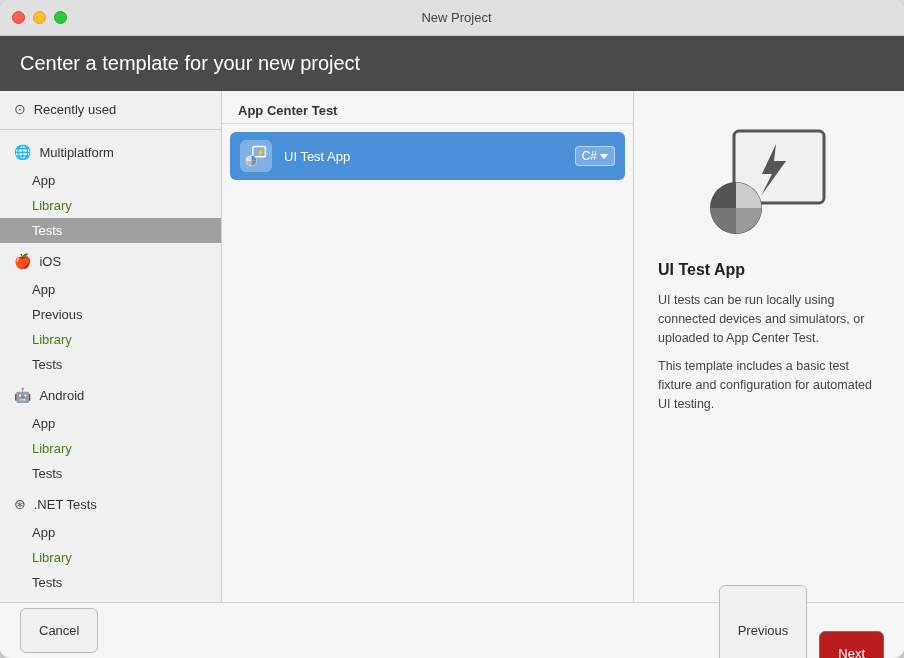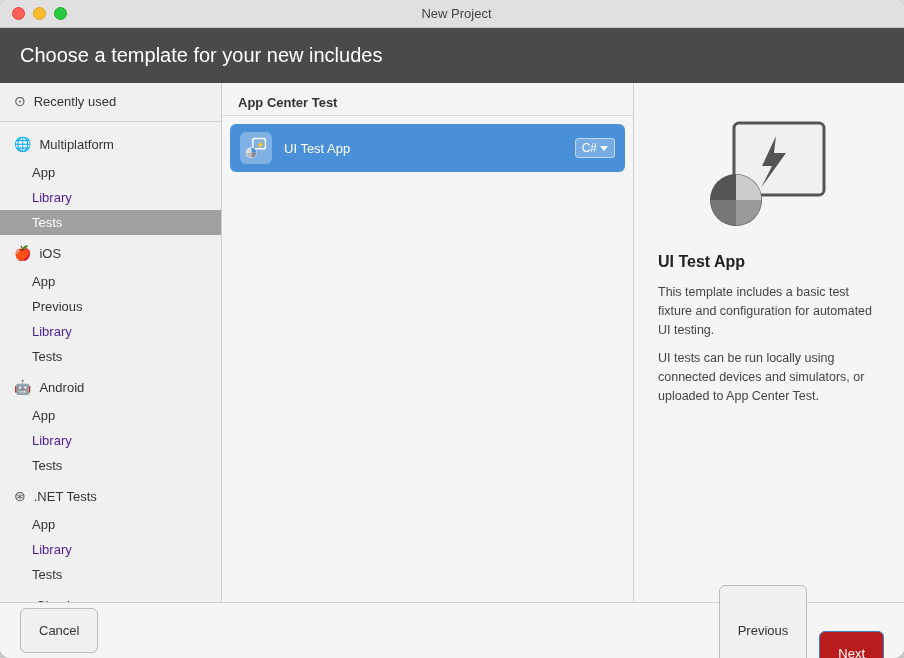--- a/index.html
+++ b/index.html
@@ -18,21 +18,21 @@
       height: 658px;
       background: #f5f5f5;
       border-radius: 10px;
       overflow: hidden;
       display: flex;
       flex-direction: column;
       box-shadow: 0 10px 40px rgba(0,0,0,0.4);
     }
     .titlebar {
       background: #e0e0e0;
-      height: 28px;
+      height: 36px;
       display: flex;
       align-items: center;
       padding: 0 12px;
       gap: 8px;
       border-bottom: 1px solid #c8c8c8;
       flex-shrink: 0;
     }
     .traffic-light {
       width: 13px; height: 13px;
       border-radius: 50%;
@@ -80,21 +80,21 @@
       color: #333;
       font-weight: 500;
     }
     .sidebar-section-header .icon-symbol {
       font-size: 14px;
       color: #555;
     }
     .sidebar-item {
       padding: 5px 14px 5px 32px;
       font-size: 13px;
-      color: #4c1d95;
+      color: #4d7c0f;
       cursor: pointer;
     }
     .sidebar-item.active {
       background: #a0a0a0;
       color: #fff;
       border-radius: 0;
     }
     .sidebar-item.text-normal {
       color: #333;
     }
@@ -249,21 +249,21 @@
 <div class="window">
 
   <div class="titlebar">
     <div class="traffic-light tl-close"></div>
     <div class="traffic-light tl-min"></div>
     <div class="traffic-light tl-max"></div>
     <div class="titlebar-title">New Project</div>
   </div>
 
   <div class="header-bar">
-    <h1>Choose a template for your new includes</h1>
+    <h1>Center a template for your new project</h1>
   </div>
 
   <div class="main-content">
 
     <div class="sidebar">
 
       <div class="sidebar-section-header">
         <span class="icon-symbol">⊙</span>
         <span>Recently used</span>
       </div>
@@ -375,22 +375,22 @@
           <circle cx="32" cy="82" r="26" fill="#555"></circle>
 
           <path d="M32 82 L32 56.5 A25.5 25.5 0 0 1 57.5 82 Z" fill="#ccc"></path>
           <path d="M32 82 L57.5 82 A25.5 25.5 0 0 1 32 107.5 Z" fill="#999"></path>
           <path d="M32 82 L32 107.5 A25.5 25.5 0 0 1 6.5 82 Z" fill="#777"></path>
           <path d="M32 82 L6.5 82 A25.5 25.5 0 0 1 32 56.5 Z" fill="#555"></path>
         </svg>
       </div>
       <div class="detail-title">UI Test App</div>
       <div class="detail-desc">
+        <p>UI tests can be run locally using connected devices and simulators, or uploaded to App Center Test.</p>
         <p>This template includes a basic test fixture and configuration for automated UI testing.</p>
-        <p>UI tests can be run locally using connected devices and simulators, or uploaded to App Center Test.</p>
       </div>
     </div>
 
   </div>
 
   <div class="footer">
     <button class="btn">Cancel</button>
     <div class="btn-group">
       <button class="btn">Previous</button>
       <button class="btn btn-primary">Next</button>

